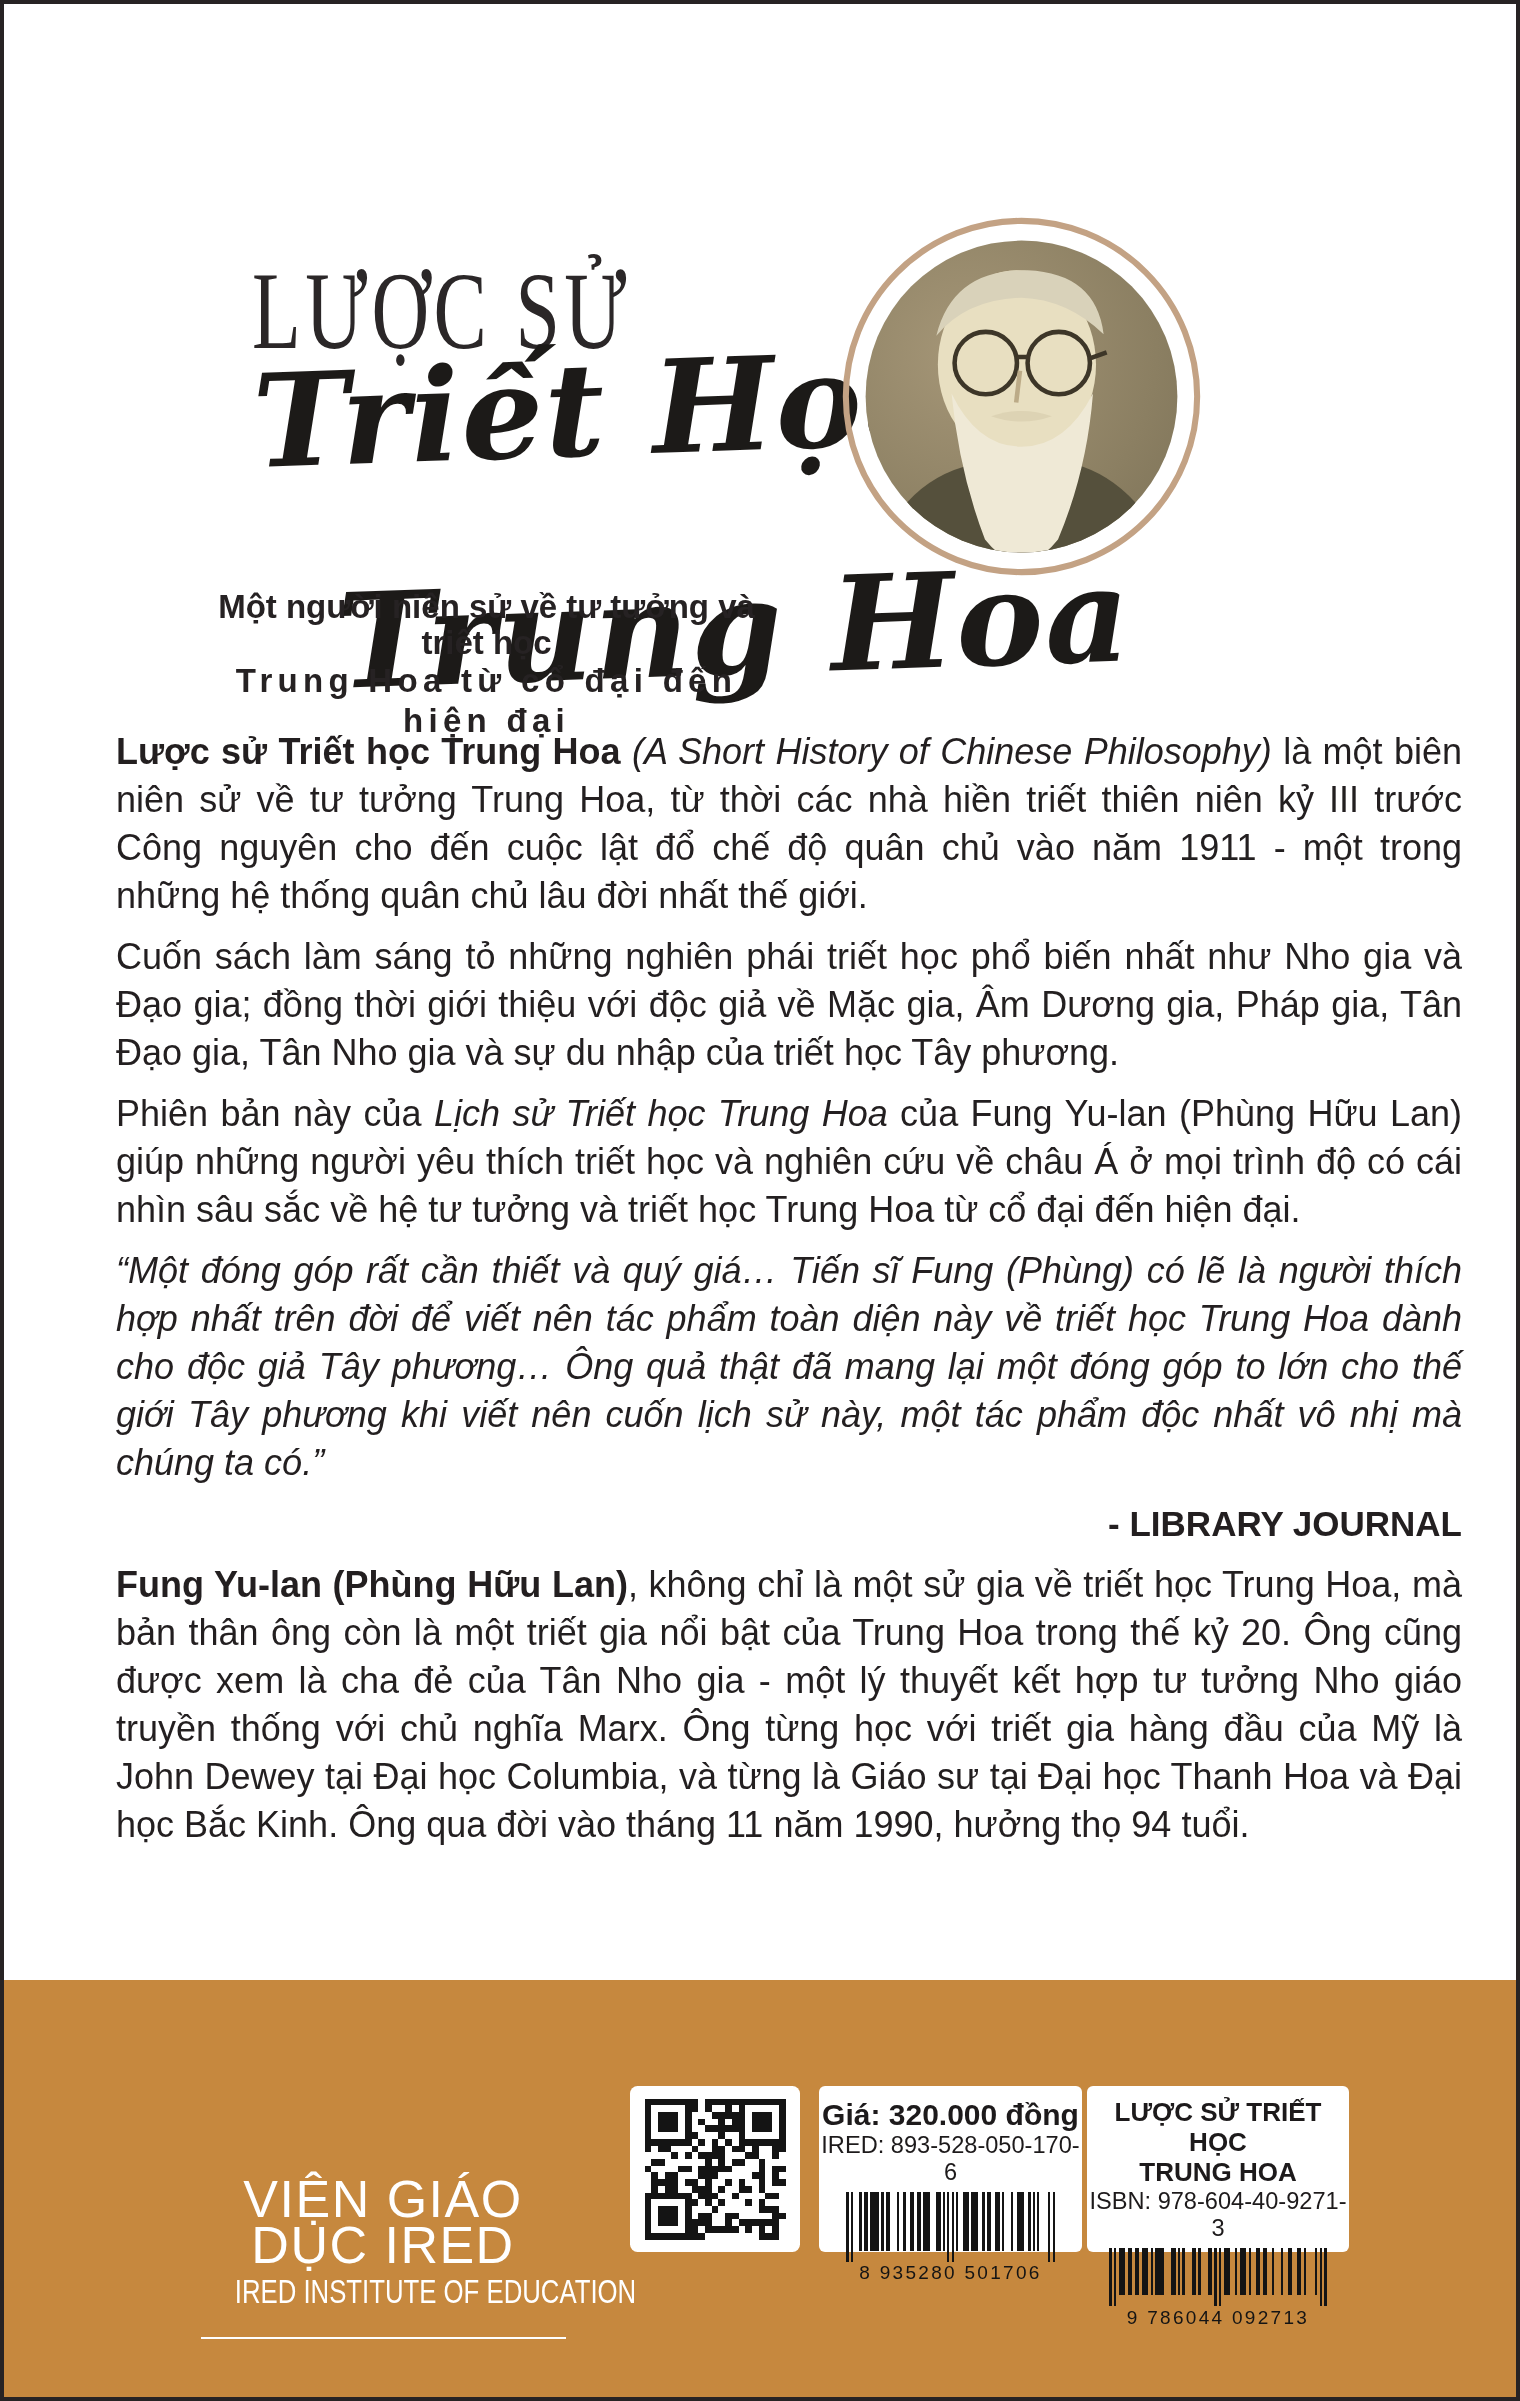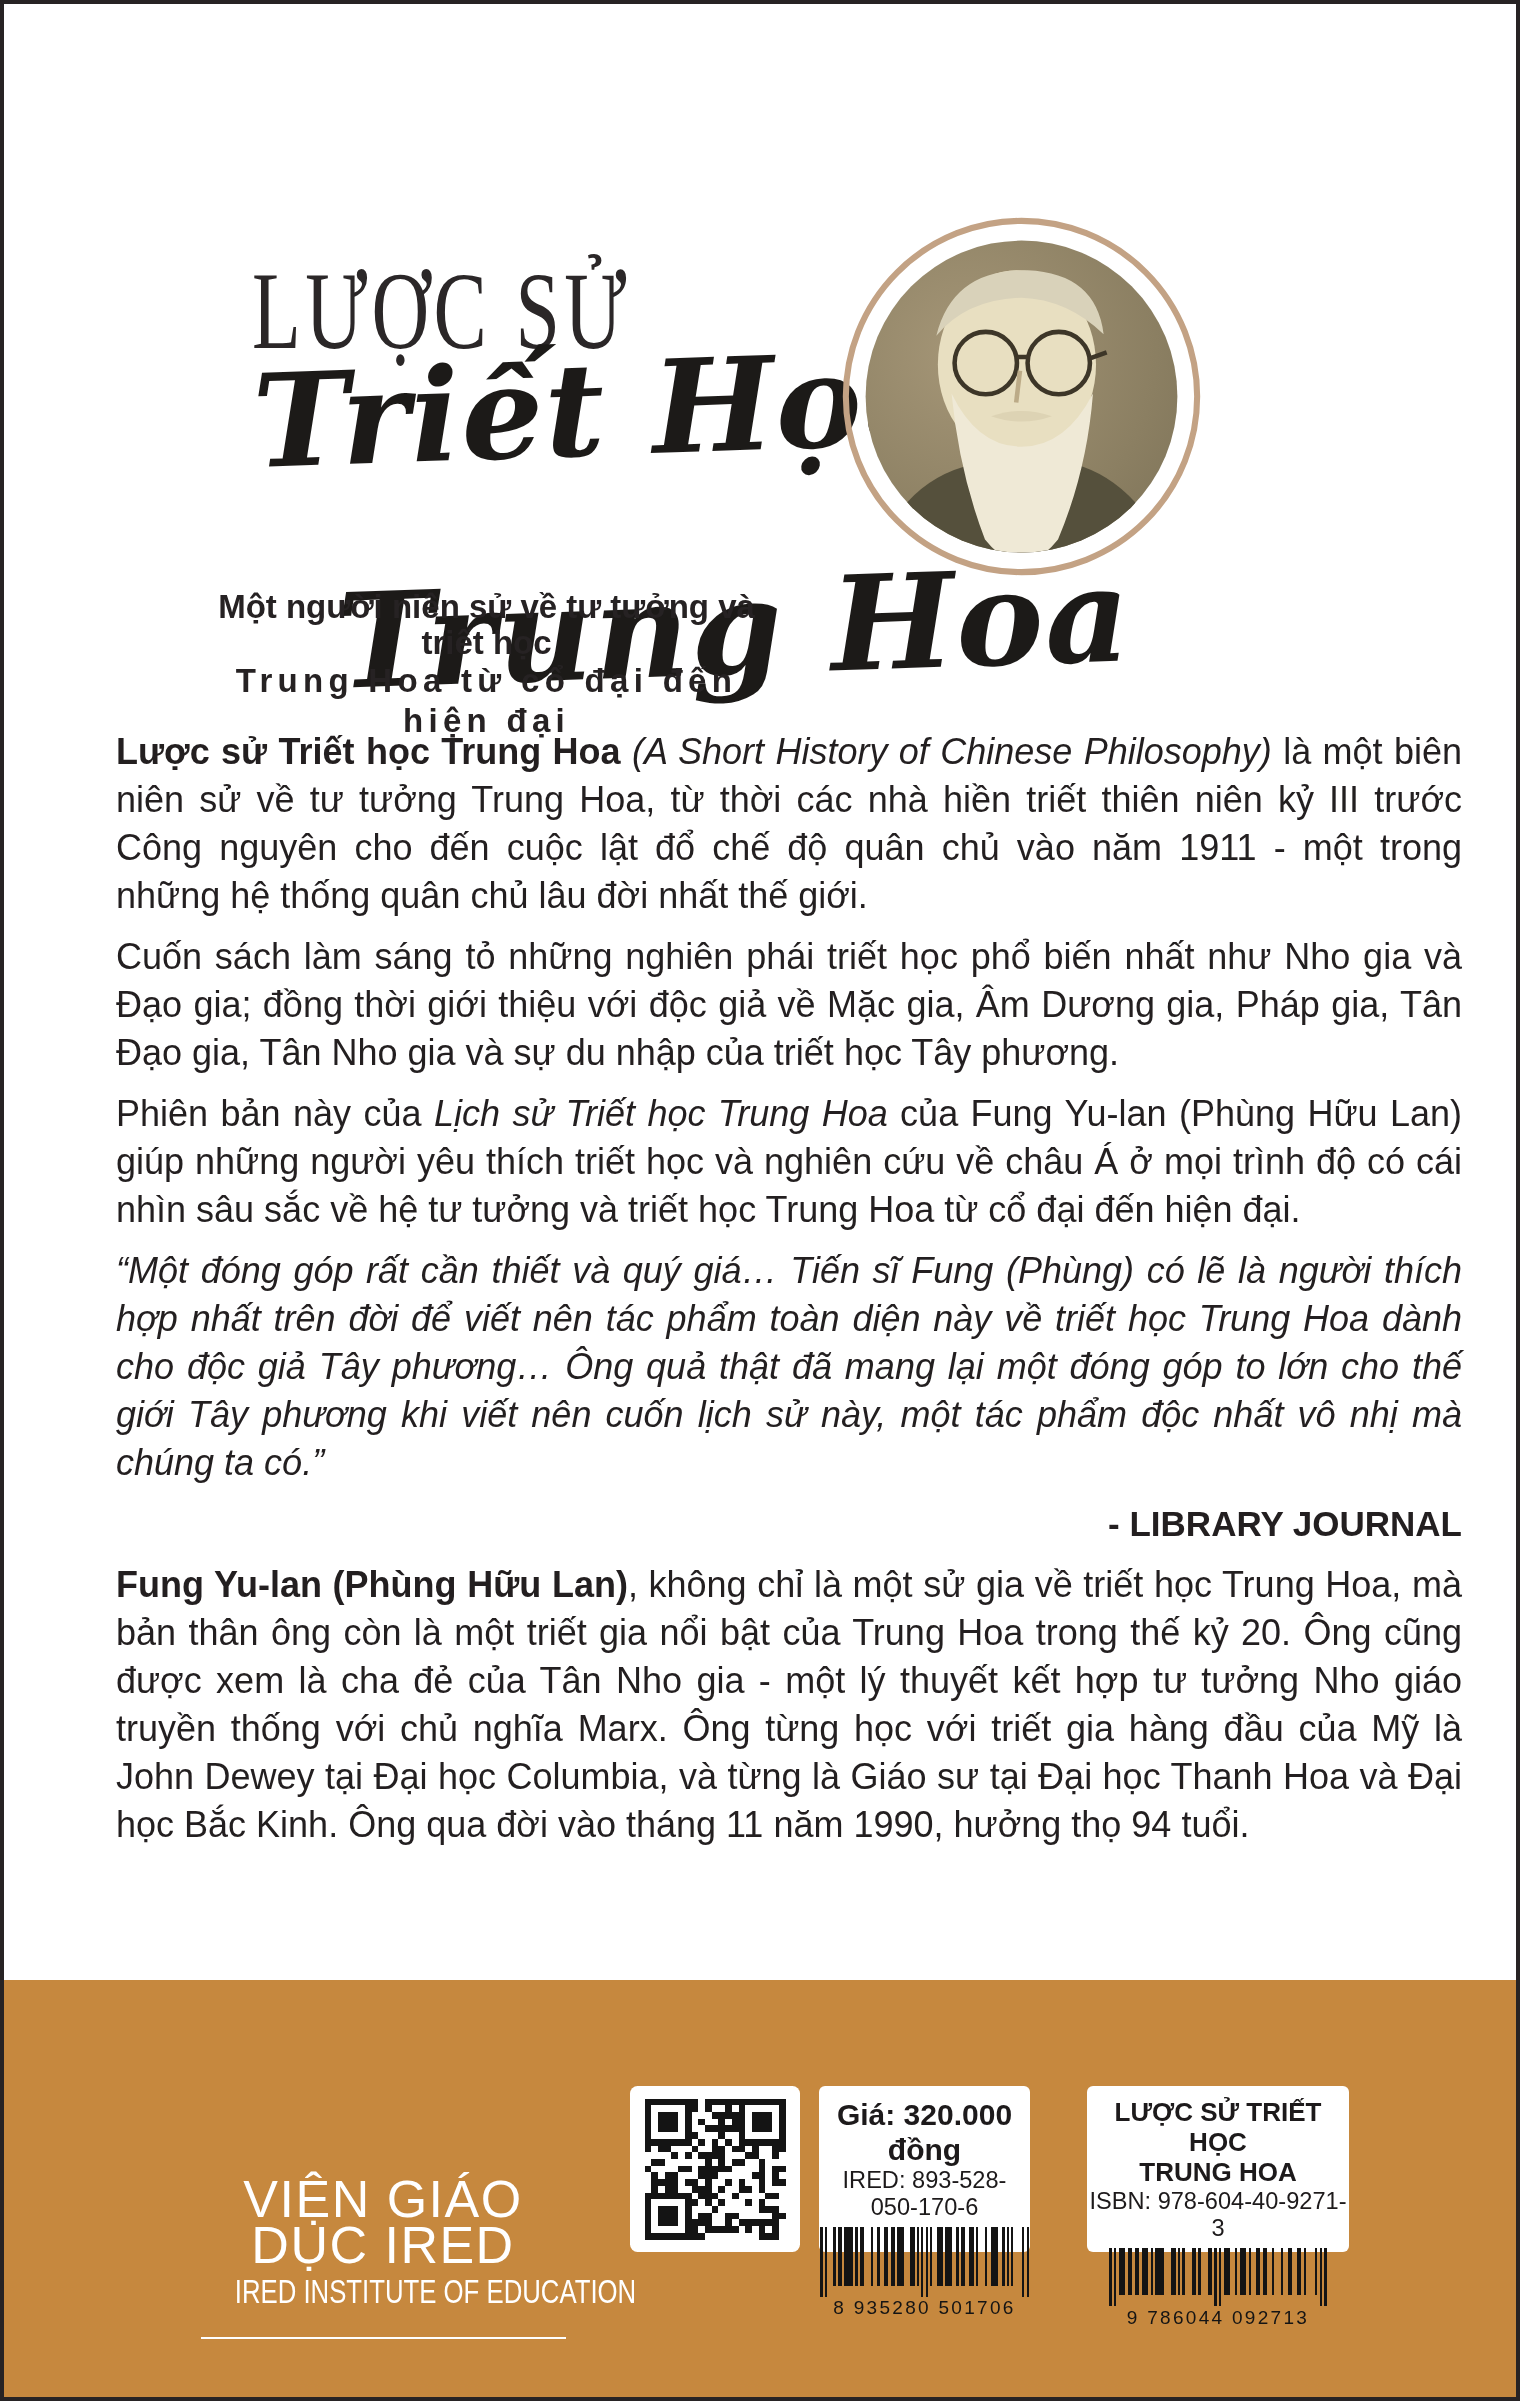--- a/index.html
+++ b/index.html
@@ -49,21 +49,21 @@
     display:flex; align-items:center; justify-content:center;
   }
   .qr-grid{width:141px; height:141px; display:grid;
     grid-template-columns:repeat(21,1fr); grid-template-rows:repeat(21,1fr);}
   .qr-grid .d{background:#141414;}
   .code-box{
     position:absolute; top:106px; height:166px; box-sizing:border-box;
     background:#ffffff; border-radius:6px; text-align:center; color:#1d1a1b;
     padding-top:10.6px;
   }
-  .price-box{left:815px; width:211px;}
+  .price-box{left:815px; width:263px;}
   .isbn-box{left:1083px; width:262px;}
   .price-label{font-size:30px; font-weight:bold; line-height:35px;}
   .small-code{font-size:23.6px; line-height:27px; margin-top:0;}
   .box-title{font-size:26px; font-weight:bold; line-height:30px;}
   .barcode{margin:6px auto 0; display:flex; justify-content:center; align-items:flex-start;}
   .barcode .bar{background:#141414; flex:0 0 auto;}
   .barcode-digits{font-size:19px; letter-spacing:2.3px; margin-top:0.8px; color:#141414;}
 </style>
 </head>
 <body>

